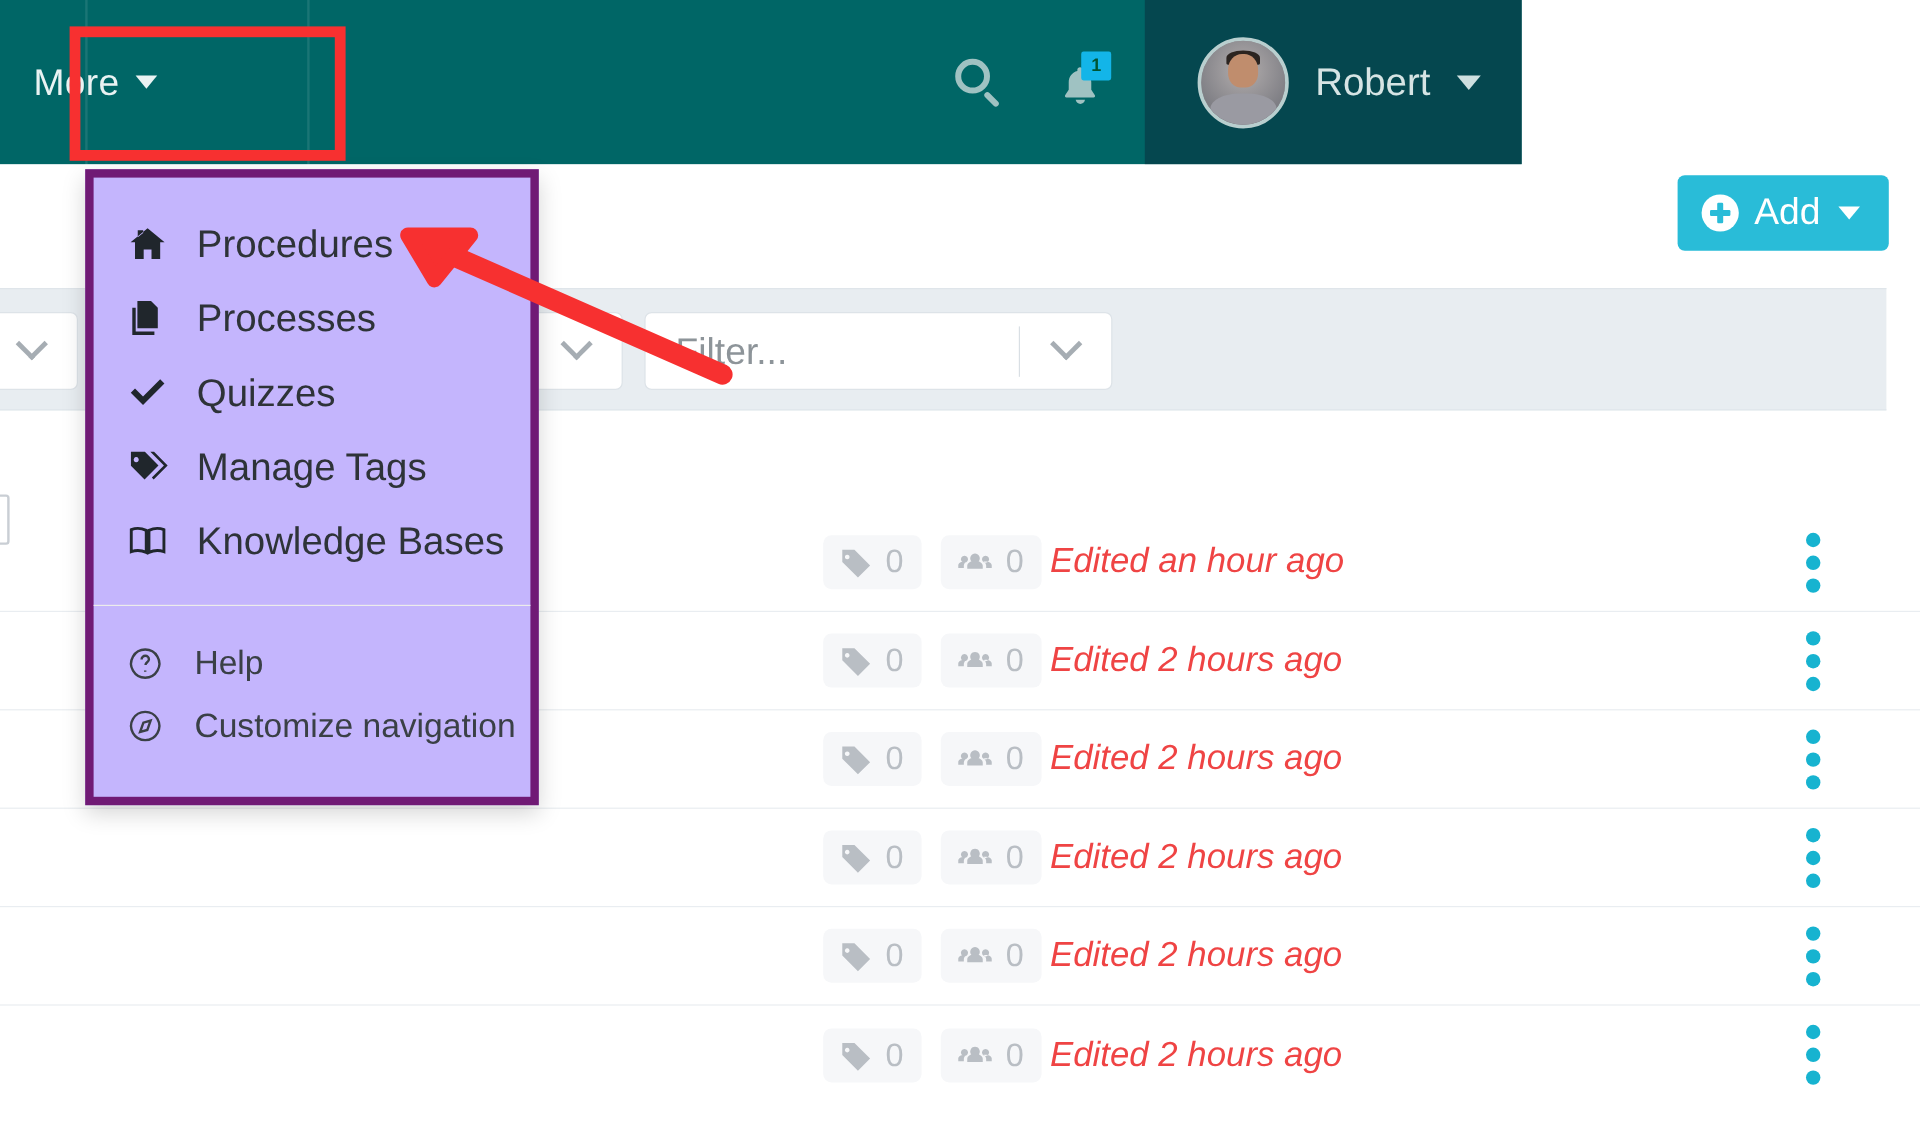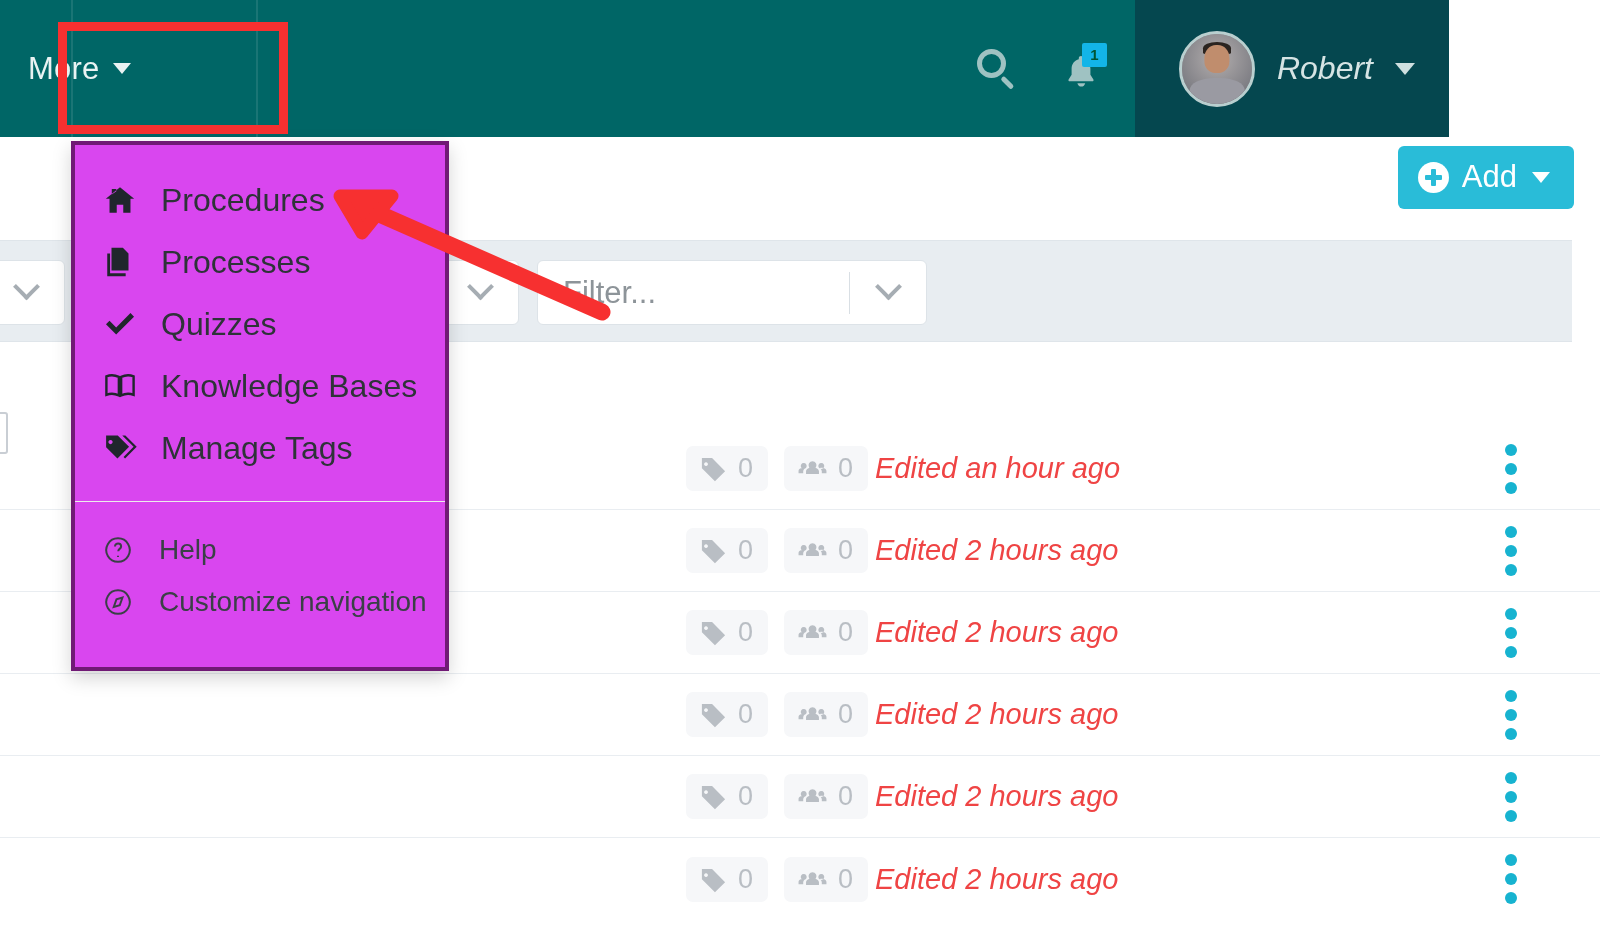--- a/index.html
+++ b/index.html
@@ -6,21 +6,21 @@
   html, body {
     width: 1600px; height: 936px;
     font-family: "Liberation Sans", sans-serif;
     background: #ffffff;
     overflow: hidden;
   }
   #root { position: relative; width: 1600px; height: 936px; }
 
   
   .topnav {
-    position: absolute; left: 0; top: 0; width: 1449px; height: 137px;
+    position: absolute; left: 0; top: 0; width: 1268px; height: 137px;
     background: #066; display: flex; align-items: stretch;
   }
   .nav-left { position: relative; display: flex; align-items: center; }
   .nav-divider {
     position: absolute; top: 0; width: 2px; height: 137px;
     background: rgba(255,255,255,0.10);
   }
   .more-btn {
     display: flex; align-items: center; gap: 14px;
     height: 137px; padding: 0 26px 0 28px;
@@ -50,21 +50,21 @@
   .bell { position: absolute; left: 2px; top: 6px; }
   .bell-badge {
     position: absolute; right: -2px; top: -3px;
     min-width: 25px; height: 24px; background: #13b5e8;
     color: #053; font-size: 15px; font-weight: bold;
     display: flex; align-items: center; justify-content: center;
     border-radius: 2px;
   }
   .user-area {
     display: flex; align-items: center; gap: 22px;
-    background: #05474f; height: 137px; padding: 0 34px 0 44px; cursor: pointer; font-style: italic;
+    background: #05474f; height: 137px; padding: 0 34px 0 44px; cursor: pointer;
   }
   .avatar {
     width: 76px; height: 76px; border-radius: 50%;
     border: 3px solid #b9cfcf; overflow: hidden; position: relative;
     background: #8d8d92;
   }
   .av-bg { position: absolute; inset: 0; background: radial-gradient(circle at 50% 35%, #b3aeae 0%, #7e7e84 70%, #6c6c72 100%); }
   .av-head {
     position: absolute; left: 50%; top: 16%; width: 36%; height: 40%;
     transform: translateX(-50%); background: #c08d6d; border-radius: 46% 46% 42% 42%;
@@ -162,21 +162,21 @@
   }
   .row-edited {
     position: absolute; left: 875px; color: #ef4444; font-size: 29px;
     font-style: italic;
   }
   .row-kebab { position: absolute; right: 83px; }
 
   
   .dropdown {
     position: absolute; left: 71px; top: 141px; width: 378px; height: 530px;
-    background: #d946ef; border: 4px solid #701a75;
+    background: #c4b5fd; border: 7px solid #701a75;
     box-shadow: 0 7px 18px rgba(0,0,0,0.17);
     z-index: 40;
   }
   .menu-group { padding-top: 24px; }
   .menu-item {
     display: flex; align-items: center; gap: 20px;
     padding: 0 0 0 24px; height: 62px; cursor: pointer;
   }
   .menu-item .mlabel { font-size: 32px; color: #2e3338; }
   .menu-icon { width: 42px; display: flex; justify-content: center; align-items: center; }
@@ -435,33 +435,33 @@
         <div class="menu-item">
           <span class="menu-icon">
             <svg width="34" height="34" viewBox="0 0 24 24" fill="#20262c">
               <path d="M9.3 19.4 L2.1 12.2 l2.5-2.5 4.7 4.7 L19.4 4.3 l2.5 2.5 Z"></path>
             </svg>
           </span>
           <span class="mlabel">Quizzes</span>
         </div>
         <div class="menu-item">
           <span class="menu-icon">
+            <svg width="34" height="34" viewBox="0 0 24 24" fill="#20262c">
+              <path d="M2.2 3.2 h8.2 l8 8 -8.2 8.2 -8-8 Z M5.3 6.3 a1.5 1.5 0 1 0 .01 0 Z M13.6 3.2 h2.2 l8 8 -8.2 8.2 -1.1-1.1 7.1-7.1 Z"></path>
+            </svg>
+          </span>
+          <span class="mlabel">Manage Tags</span>
+        </div>
+        <div class="menu-item">
+          <span class="menu-icon">
             <svg width="34" height="34" viewBox="0 0 24 24" fill="none" stroke="#20262c" stroke-width="1.7">
               <path d="M2.4 5.2 C5 4.2 8.2 4.2 11.2 5.6 v13 C8.2 17.2 5 17.2 2.4 18.2 Z M21.6 5.2 C19 4.2 15.8 4.2 12.8 5.6 v13 c3-1.4 6.2-1.4 8.8-.4 Z"></path>
             </svg>
           </span>
           <span class="mlabel">Knowledge Bases</span>
-        </div>
-        <div class="menu-item">
-          <span class="menu-icon">
-            <svg width="34" height="34" viewBox="0 0 24 24" fill="#20262c">
-              <path d="M2.2 3.2 h8.2 l8 8 -8.2 8.2 -8-8 Z M5.3 6.3 a1.5 1.5 0 1 0 .01 0 Z M13.6 3.2 h2.2 l8 8 -8.2 8.2 -1.1-1.1 7.1-7.1 Z"></path>
-            </svg>
-          </span>
-          <span class="mlabel">Manage Tags</span>
         </div>
       </div>
     <div class="menu-sep"></div>
     <div class="menu-group2" id="menu-secondary">
         <div class="menu-item small">
           <span class="menu-icon">
             <svg width="30" height="30" viewBox="0 0 24 24" fill="none" stroke="#3a4046" stroke-width="1.6">
               <path d="M12 2.6 a9.4 9.4 0 1 0 .01 0 Z M9.6 9.2 c0-1.4 1.1-2.4 2.5-2.4 1.3 0 2.4 1 2.4 2.3 0 2-2.3 2-2.3 3.8 M12 16.6 v.9"></path>
             </svg>
           </span>

